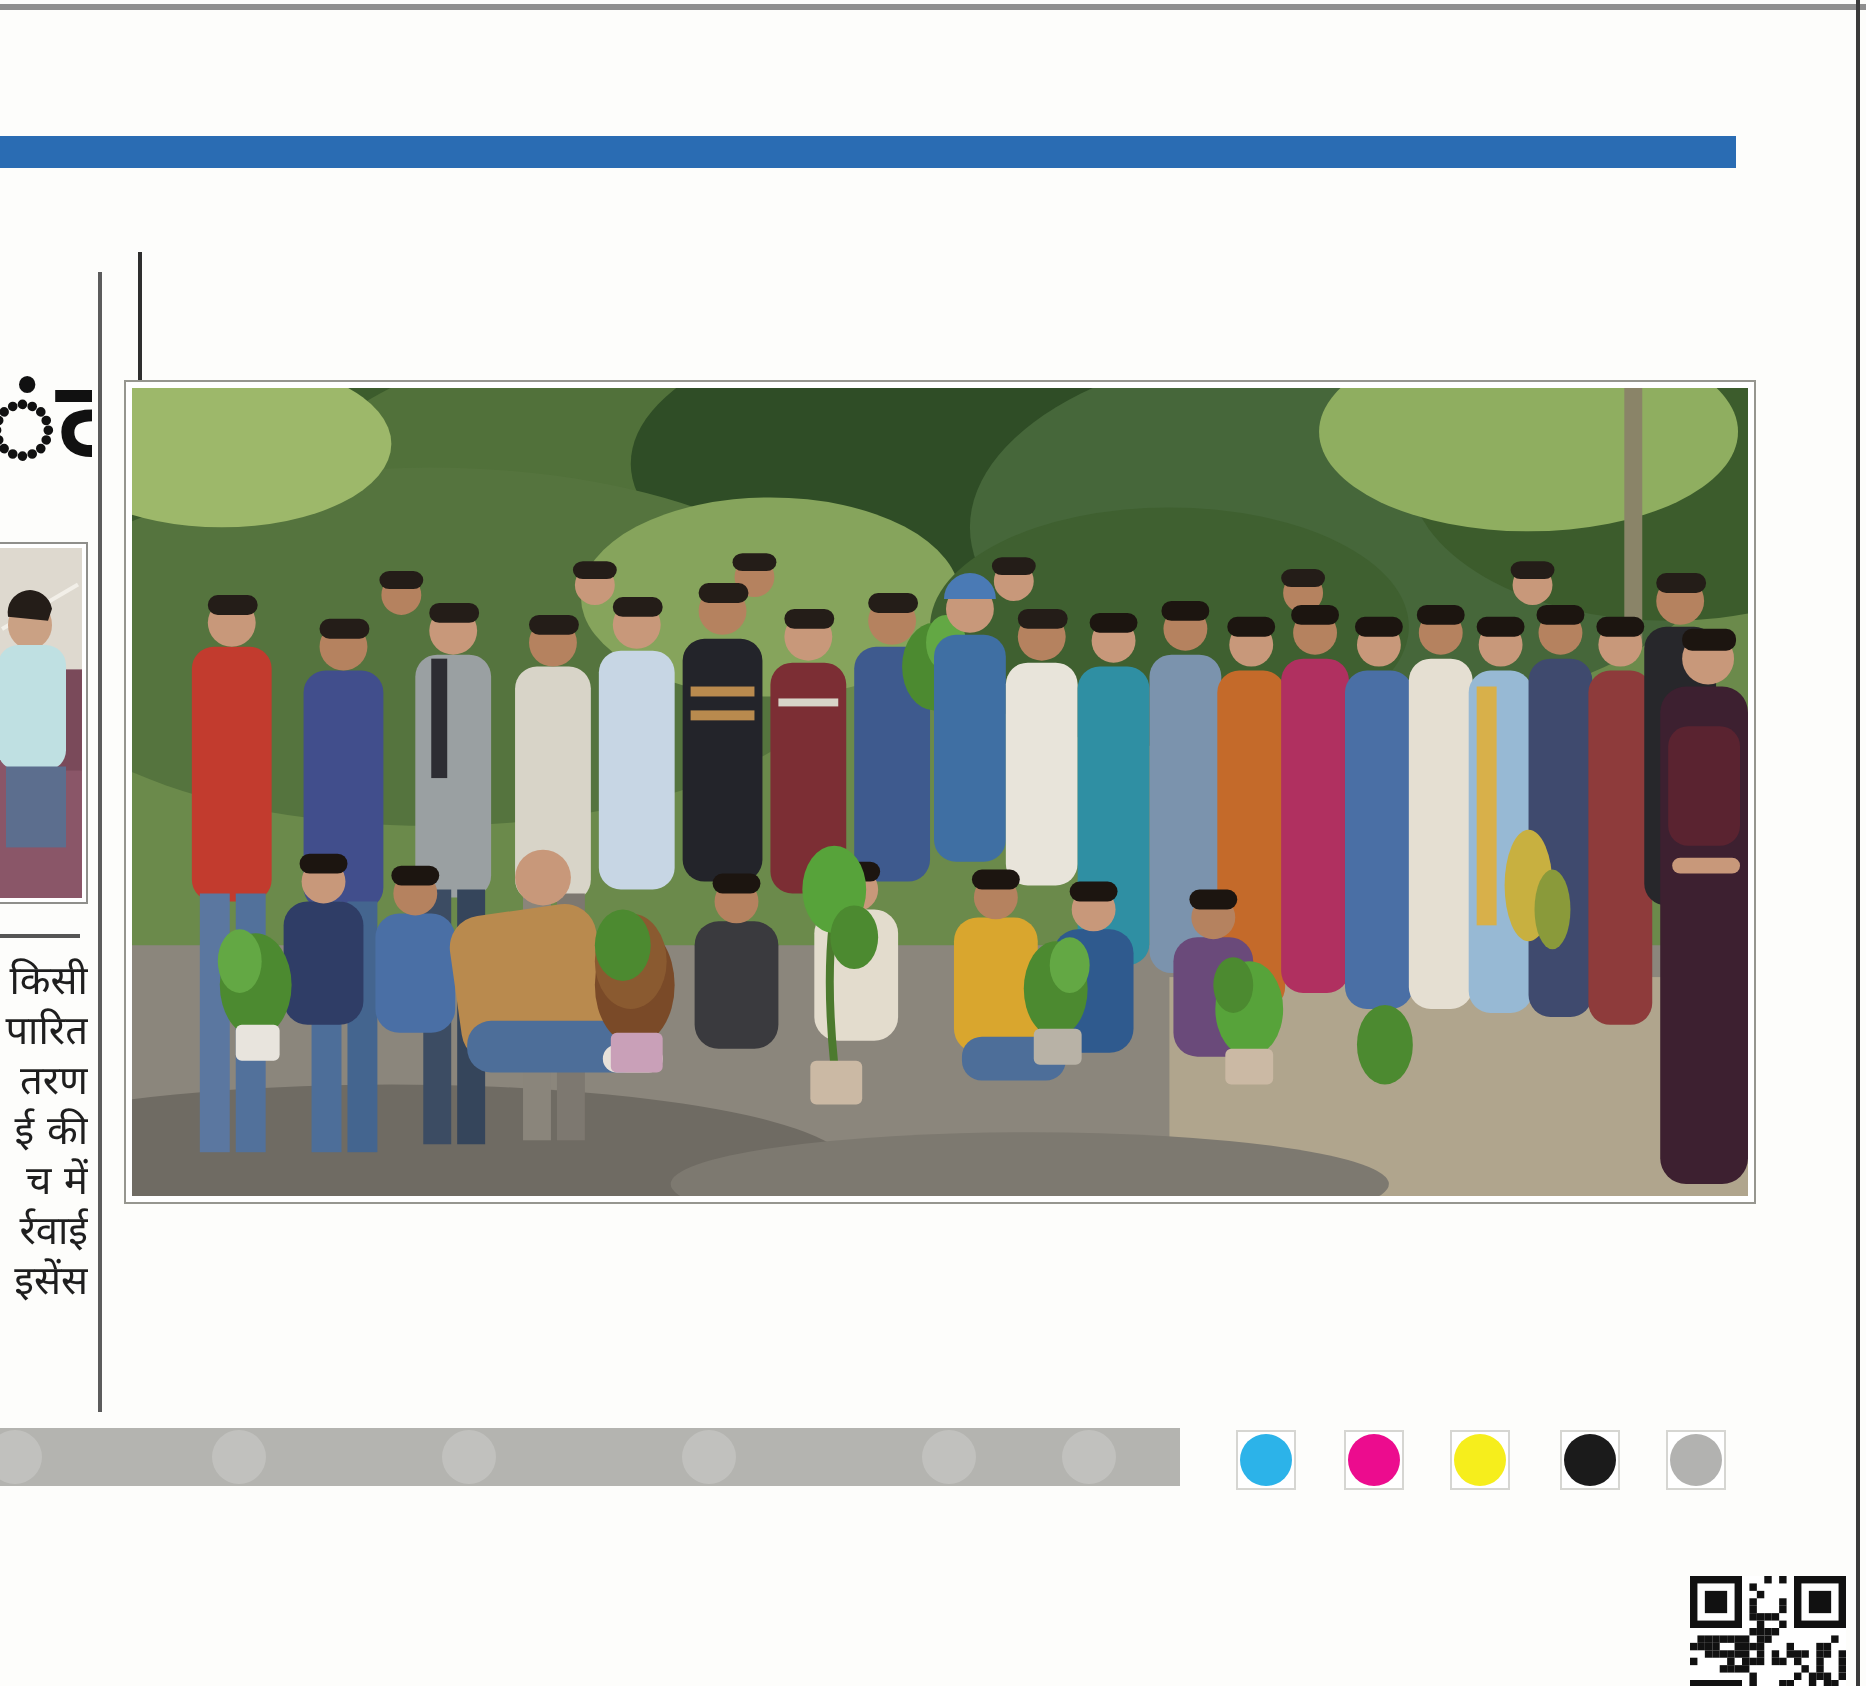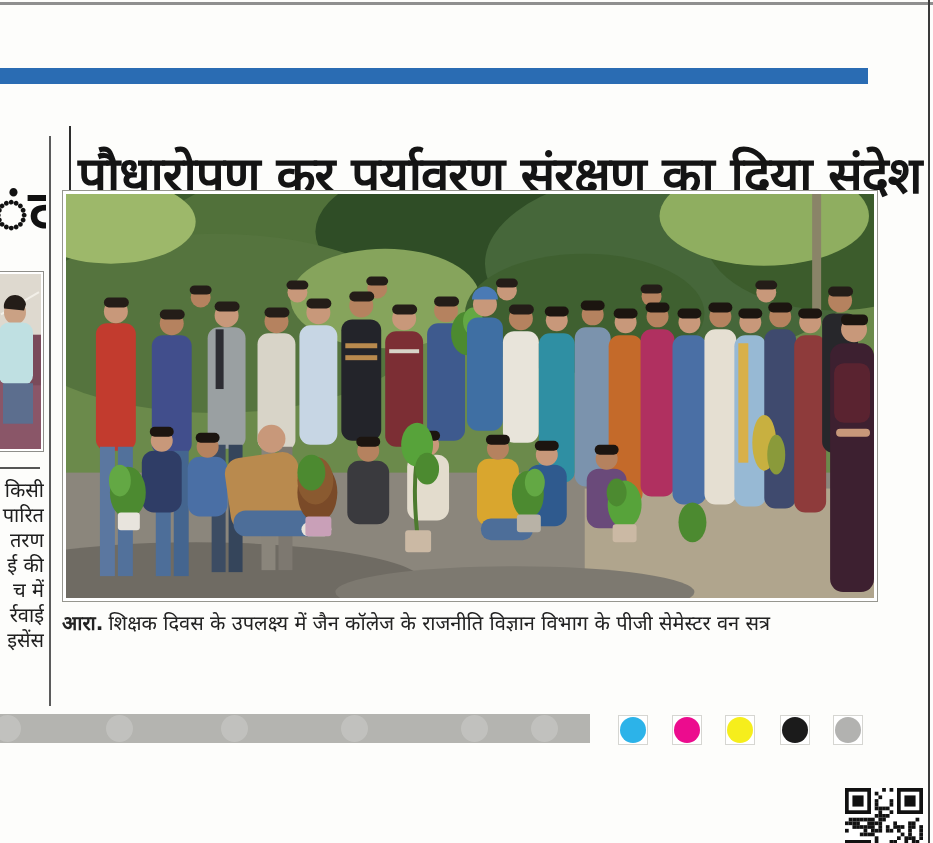--- a/index.html
+++ b/index.html
@@ -84,21 +84,20 @@
     <div>तरण</div>
     <div>ई की</div>
     <div>च में</div>
     <div>र्रवाई</div>
     <div>इसेंस</div>
   </div>
 
   <div class="abs sep-v"></div>
   <div class="abs headline-rule"></div>
 
-  <h1 class="abs headline">पौधारोपण कर पर्यावरण संरक्षण का दिया संदेश</h1>
 
   <div class="abs photo-frame">
     <svg viewBox="0 0 810 406" preserveAspectRatio="none">
 
       <rect width="810" height="406" fill="#6b8a4b"></rect>
       <ellipse cx="70" cy="45" rx="150" ry="75" fill="#3c5c2c"></ellipse>
       <ellipse cx="250" cy="60" rx="170" ry="85" fill="#51713a"></ellipse>
       <ellipse cx="430" cy="38" rx="180" ry="78" fill="#2f4d26"></ellipse>
       <ellipse cx="610" cy="70" rx="190" ry="95" fill="#46673a"></ellipse>
       <ellipse cx="770" cy="42" rx="130" ry="75" fill="#3c5c2c"></ellipse>
@@ -322,21 +321,20 @@
           <ellipse cx="552" cy="300" rx="10" ry="14" fill="#4c8a30"></ellipse>
           <rect x="548" y="332" width="24" height="18" rx="3" fill="#cbb9a4"></rect>
         <ellipse cx="628" cy="330" rx="14" ry="20" fill="#4c8a30"></ellipse>
         <ellipse cx="700" cy="250" rx="12" ry="28" fill="#c8b040"></ellipse>
           <ellipse cx="712" cy="262" rx="9" ry="20" fill="#8a9a3a"></ellipse>
       </g>
     </svg>
   </div>
 
   <div class="abs caption">
-    <p><span class="lead">आरा.</span><span>शिक्षक दिवस के उपलक्ष्य में जैन कॉलेज के राजनीति विज्ञान विभाग के पीजी सेमेस्टर वन सत्र</span></p>
   </div>
 
   <div class="abs gray-bar">
     <div class="ghost" style="left:-6px"></div>
     <div class="ghost" style="left:106px"></div>
     <div class="ghost" style="left:221px"></div>
     <div class="ghost" style="left:341px"></div>
     <div class="ghost" style="left:461px"></div>
     <div class="ghost" style="left:531px"></div>
   </div>

